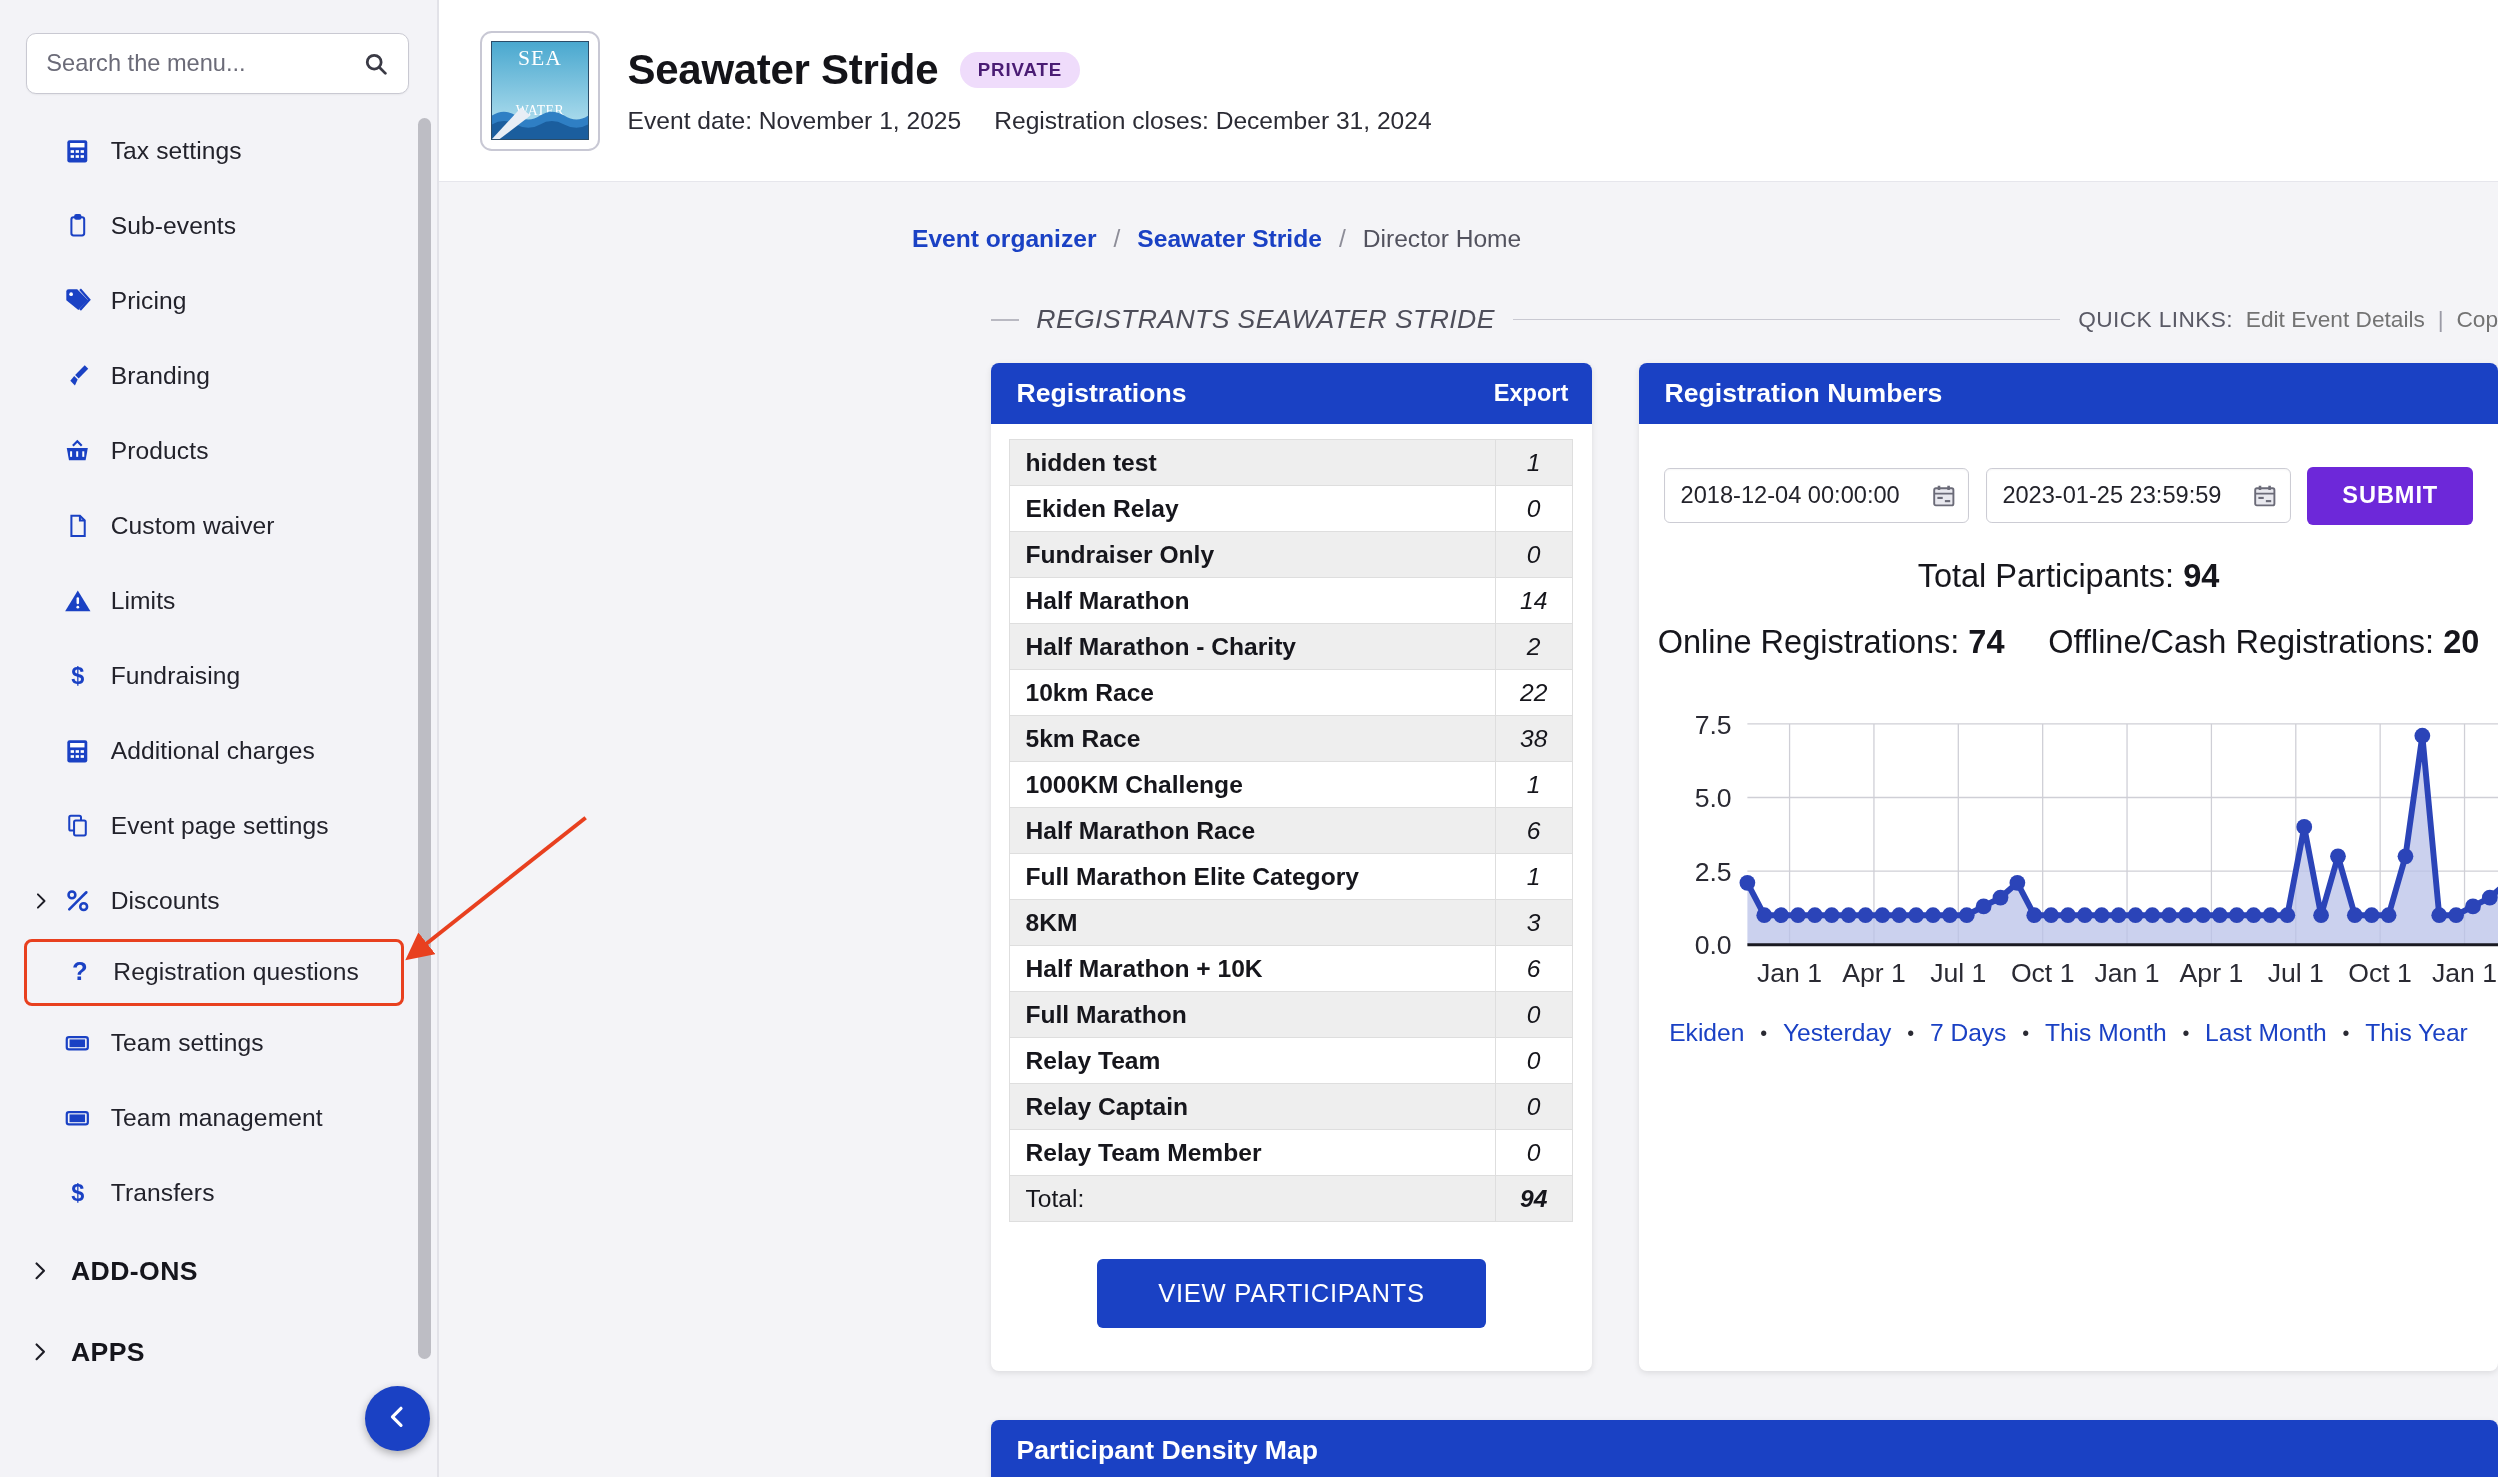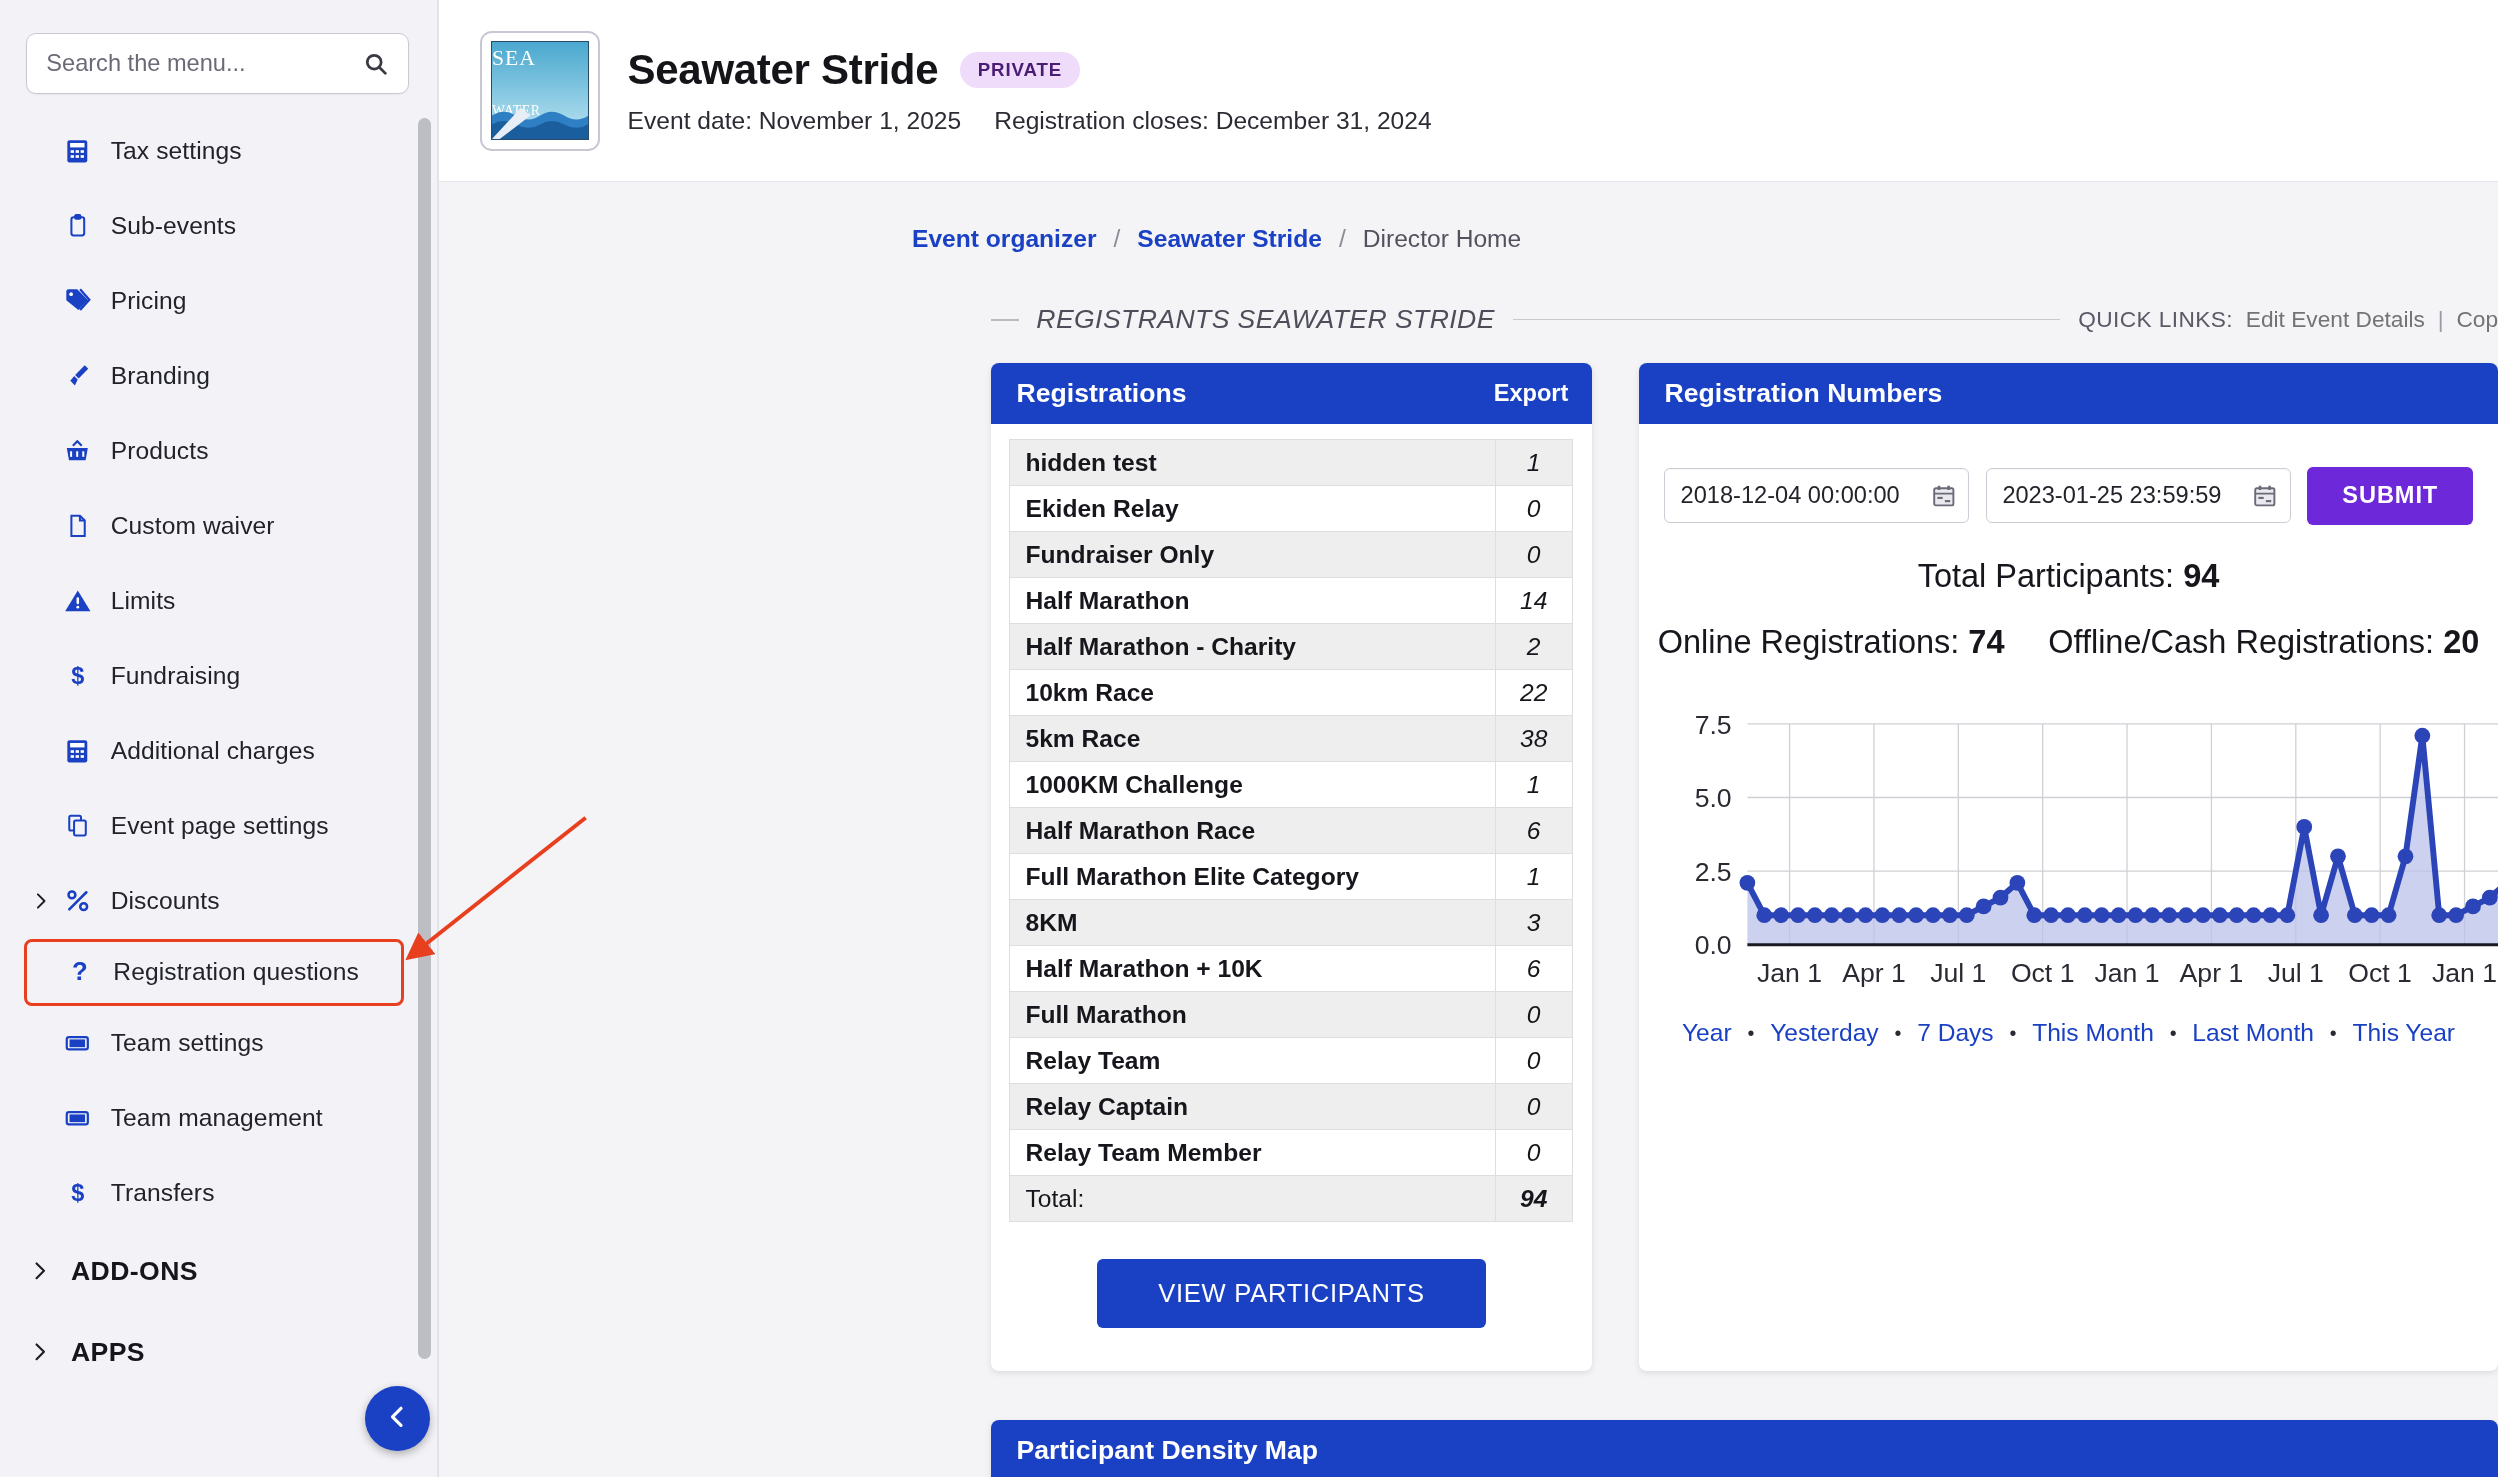--- a/index.html
+++ b/index.html
@@ -107,21 +107,21 @@
     width: 120px; height: 120px;
     border: 2px solid #c8c8d4; border-radius: 11.8px;
     background: #fff; padding: 8.9px;
     flex: 0 0 120px;
   }
   .logo-inner {
     width: 100%; height: 100%;
     background: linear-gradient(#4aa8cf, #bde5f2);
     border: 1px solid #2b4c68;
     position: relative; overflow: hidden;
-    display: flex; flex-direction: column; 
+    display: flex; flex-direction: column; align-items: center;
     padding-top: 5.9px;
     gap: 28px;
   }
   .logo-inner .l1 { color: #fff; font-family: "Liberation Serif", serif; font-size: 21.7px; letter-spacing: 1px; line-height: 1; }
   .logo-inner .l2 { color: #fff; font-family: "Liberation Serif", serif; font-size: 13.8px; letter-spacing: 0.5px; margin-top: 4.9px; }
   .logo-inner .l3 { color: #fff; font-family: "Liberation Serif", serif; font-size: 13.8px; letter-spacing: 0.5px; margin-top: 3px; }
   .logo-waves { position: absolute; left: 0; bottom: 0; width: 100%; height: 39px; }
 
   .title-block { margin-left: 27.6px; }
   .title-row { display: flex; align-items: center; gap: 21.7px; }
@@ -768,21 +768,21 @@
                 <circle cx="1411.50" cy="212.13" r="8" fill="#2b44b8"></circle>
                 <circle cx="1428.63" cy="161.36" r="8" fill="#2b44b8"></circle>
                 <circle cx="1445.75" cy="143.44" r="8" fill="#2b44b8"></circle>
                 <circle cx="1462.88" cy="212.13" r="8" fill="#2b44b8"></circle>
                 <circle cx="1480.00" cy="68.77" r="8" fill="#2b44b8"></circle>
                 <line x1="110" y1="242" x2="1480" y2="242" stroke="#1a1a22" stroke-width="3"></line>
               </svg>
           </div>
 
           <div class="range-links">
-              <a>Year</a>
+              <a>Ekiden</a>
               <span class="dot">•</span>
               <a>Yesterday</a>
               <span class="dot">•</span>
               <a>7 Days</a>
               <span class="dot">•</span>
               <a>This Month</a>
               <span class="dot">•</span>
               <a>Last Month</a>
               <span class="dot">•</span>
               <a>This Year</a>

